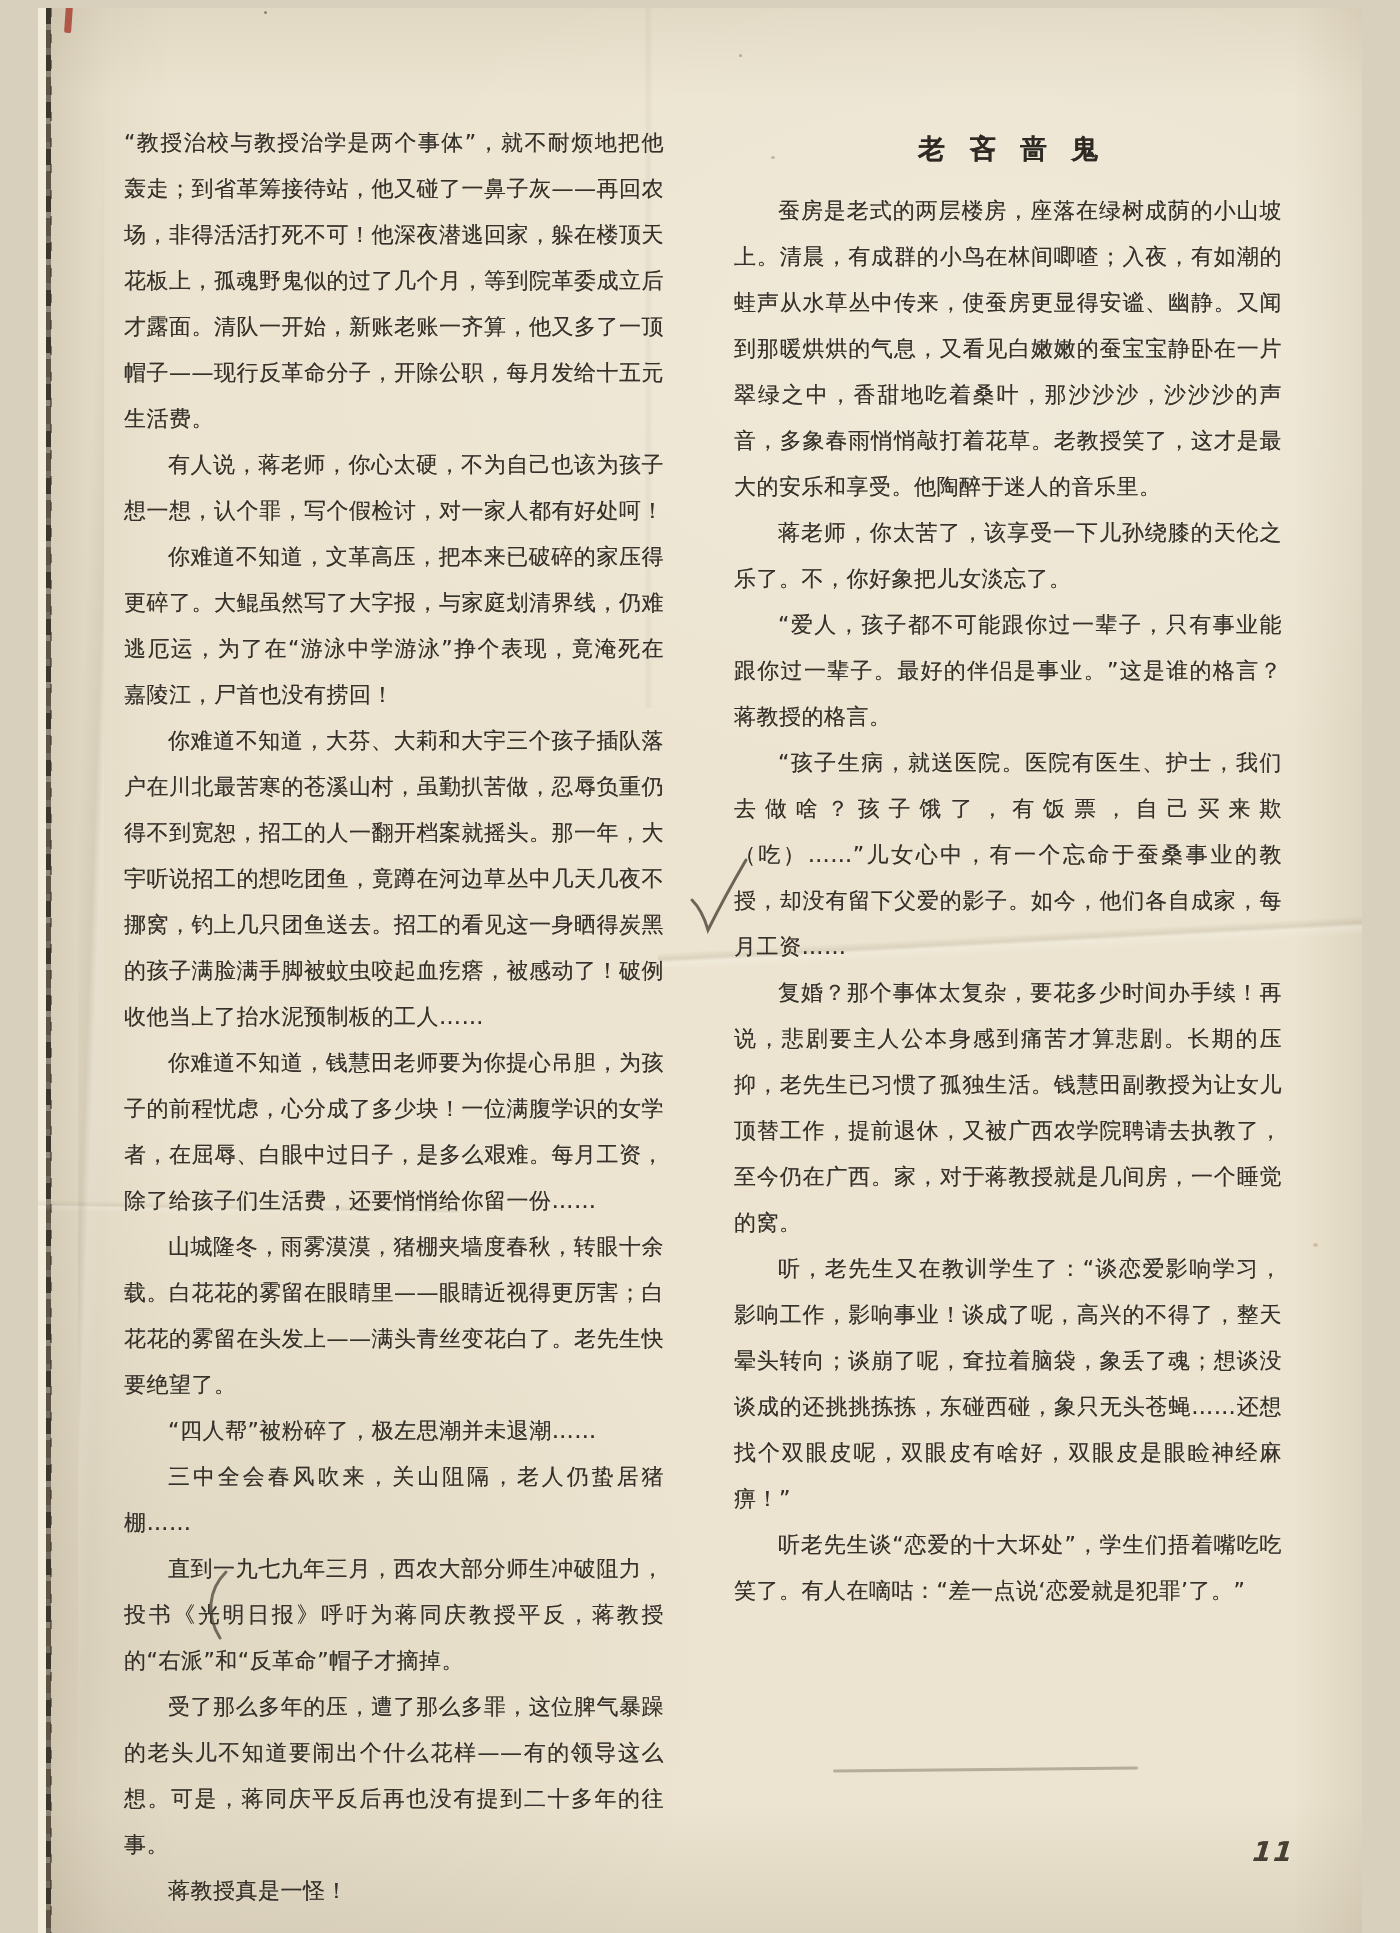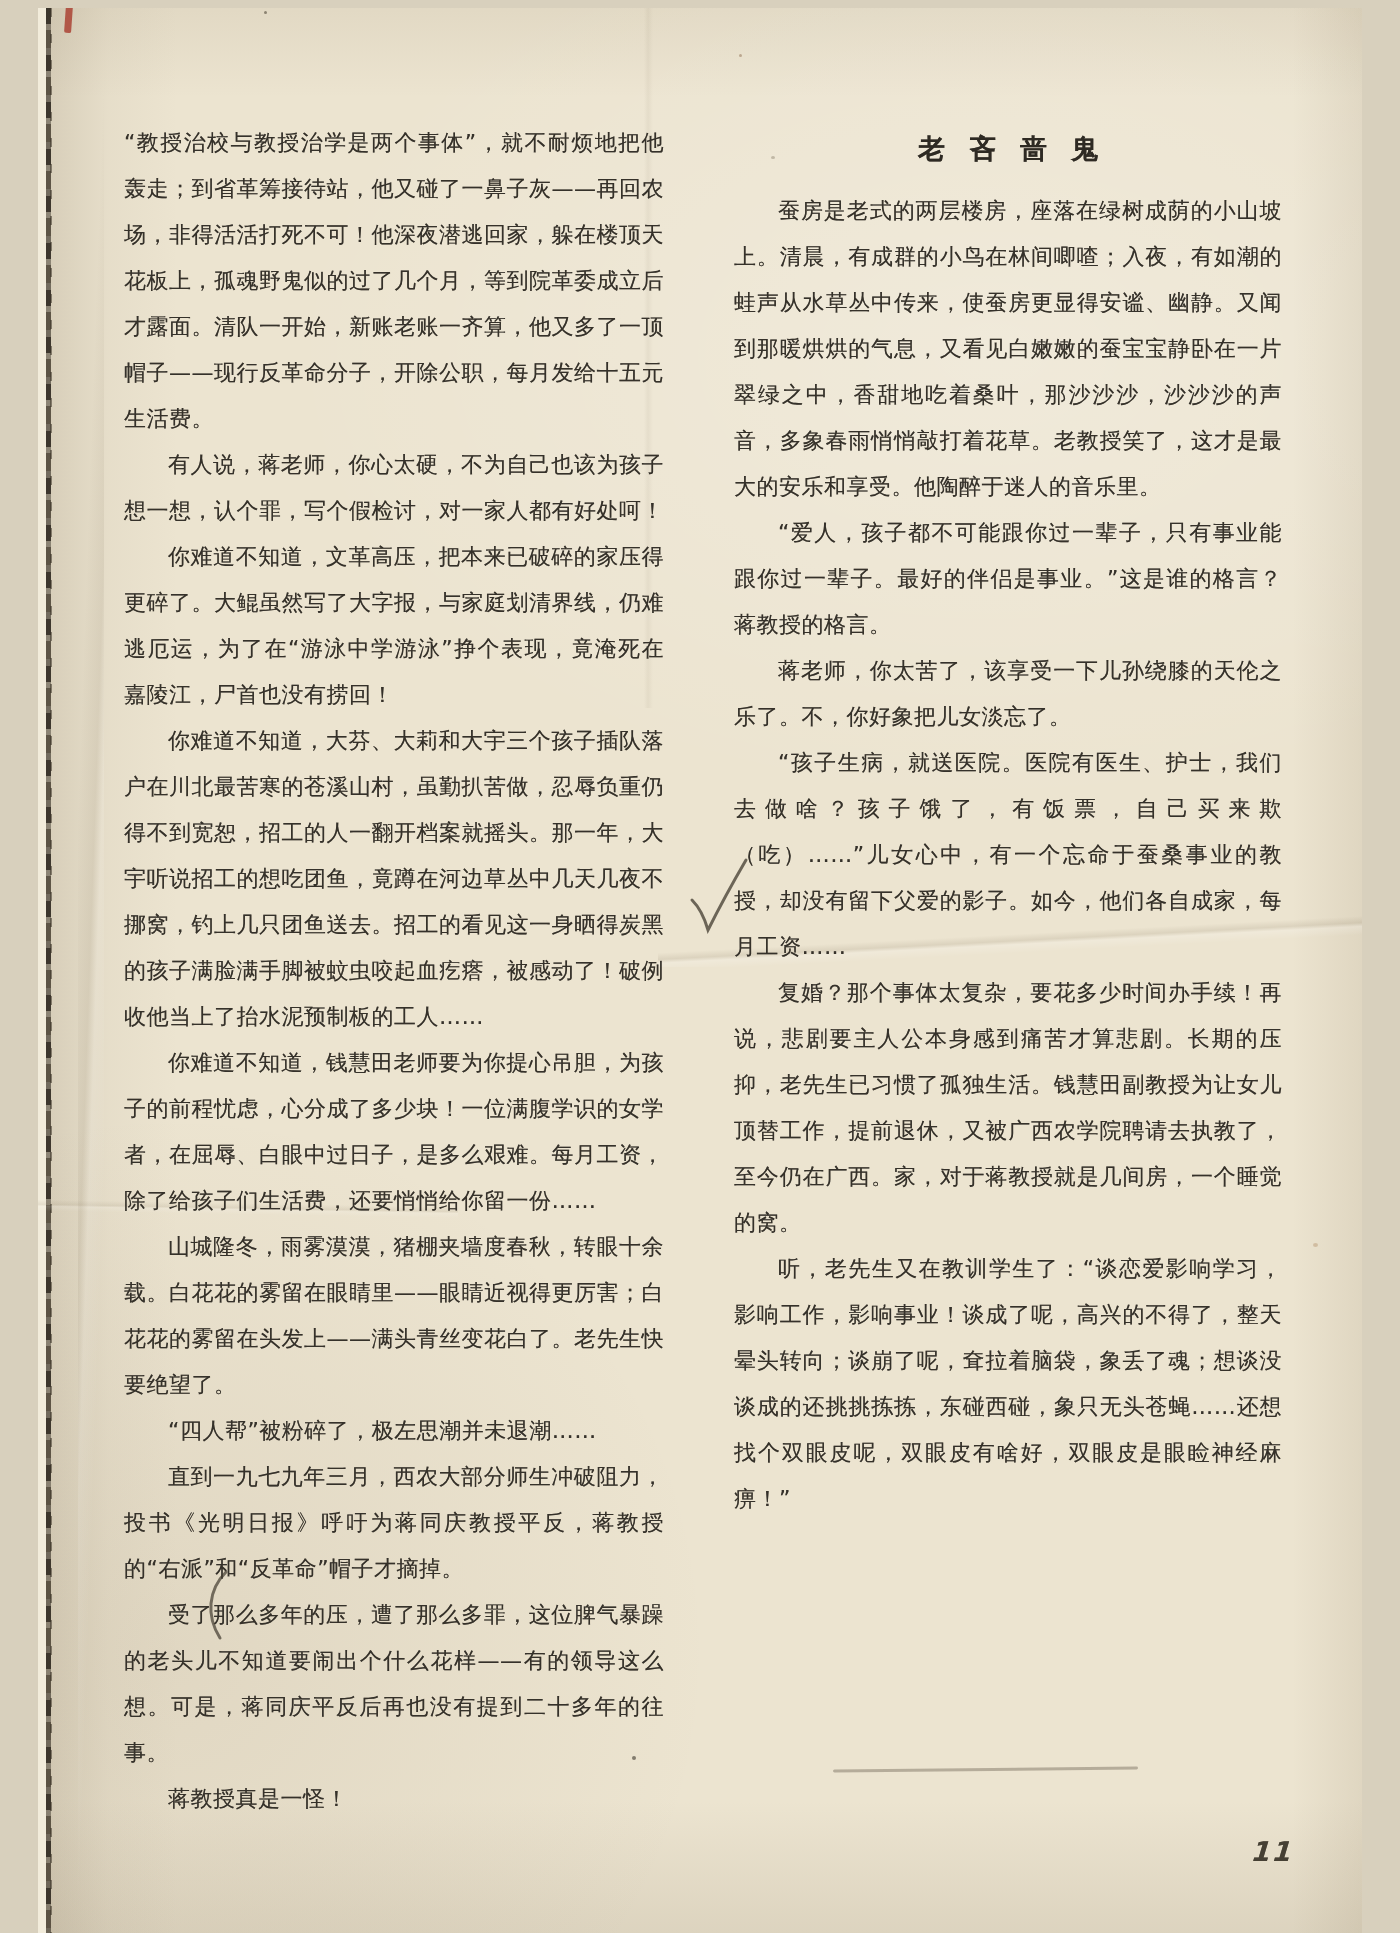--- a/index.html
+++ b/index.html
@@ -97,34 +97,36 @@
   <div class="speck s4"></div>
 
   <div class="col col-left">
       <p class="para no-indent">“教授治校与教授治学是两个事体”，就不耐烦地把他轰走；到省革筹接待站，他又碰了一鼻子灰——再回农场，非得活活打死不可！他深夜潜逃回家，躲在楼顶天花板上，孤魂野鬼似的过了几个月，等到院革委成立后才露面。清队一开始，新账老账一齐算，他又多了一顶帽子——现行反革命分子，开除公职，每月发给十五元生活费。</p>
       <p class="para">有人说，蒋老师，你心太硬，不为自己也该为孩子想一想，认个罪，写个假检讨，对一家人都有好处呵！</p>
       <p class="para">你难道不知道，文革高压，把本来已破碎的家压得更碎了。大鲲虽然写了大字报，与家庭划清界线，仍难逃厄运，为了在“游泳中学游泳”挣个表现，竟淹死在嘉陵江，尸首也没有捞回！</p>
       <p class="para">你难道不知道，大芬、大莉和大宇三个孩子插队落户在川北最苦寒的苍溪山村，虽勤扒苦做，忍辱负重仍得不到宽恕，招工的人一翻开档案就摇头。那一年，大宇听说招工的想吃团鱼，竟蹲在河边草丛中几天几夜不挪窝，钓上几只团鱼送去。招工的看见这一身晒得炭黑的孩子满脸满手脚被蚊虫咬起血疙瘩，被感动了！破例收他当上了抬水泥预制板的工人……</p>
       <p class="para">你难道不知道，钱慧田老师要为你提心吊胆，为孩子的前程忧虑，心分成了多少块！一位满腹学识的女学者，在屈辱、白眼中过日子，是多么艰难。每月工资，除了给孩子们生活费，还要悄悄给你留一份……</p>
       <p class="para">山城隆冬，雨雾漠漠，猪棚夹墙度春秋，转眼十余载。白花花的雾留在眼睛里——眼睛近视得更厉害；白花花的雾留在头发上——满头青丝变花白了。老先生快要绝望了。</p>
       <p class="para">“四人帮”被粉碎了，极左思潮并未退潮……</p>
+      <p class="para">三中全会春风吹来，关山阻隔，老人仍蛰居猪棚……</p>
       <p class="para">直到一九七九年三月，西农大部分师生冲破阻力，投书《光明日报》呼吁为蒋同庆教授平反，蒋教授的“右派”和“反革命”帽子才摘掉。</p>
       <p class="para">受了那么多年的压，遭了那么多罪，这位脾气暴躁的老头儿不知道要闹出个什么花样——有的领导这么想。可是，蒋同庆平反后再也没有提到二十多年的往事。</p>
       <p class="para">蒋教授真是一怪！</p>
     </div>
 
   <div class="col col-right">
     <h2 class="article-title">老吝啬鬼</h2>
     <div>
         <p class="para">蚕房是老式的两层楼房，座落在绿树成荫的小山坡上。清晨，有成群的小鸟在林间唧喳；入夜，有如潮的蛙声从水草丛中传来，使蚕房更显得安谧、幽静。又闻到那暖烘烘的气息，又看见白嫩嫩的蚕宝宝静卧在一片翠绿之中，香甜地吃着桑叶，那沙沙沙，沙沙沙的声音，多象春雨悄悄敲打着花草。老教授笑了，这才是最大的安乐和享受。他陶醉于迷人的音乐里。</p>
+        <p class="para">蒋老师，你太苦了，该享受一下儿孙绕膝的天伦之乐了。不，你好象把儿女淡忘了。</p>
         <p class="para">“爱人，孩子都不可能跟你过一辈子，只有事业能跟你过一辈子。最好的伴侣是事业。”这是谁的格言？蒋教授的格言。</p>
-        <p class="para">蒋老师，你太苦了，该享受一下儿孙绕膝的天伦之乐了。不，你好象把儿女淡忘了。</p>
         <p class="para">“孩子生病，就送医院。医院有医生、护士，我们去做啥？孩子饿了，有饭票，自己买来欺（吃）……”儿女心中，有一个忘命于蚕桑事业的教授，却没有留下父爱的影子。如今，他们各自成家，每月工资……</p>
         <p class="para">复婚？那个事体太复杂，要花多少时间办手续！再说，悲剧要主人公本身感到痛苦才算悲剧。长期的压抑，老先生已习惯了孤独生活。钱慧田副教授为让女儿顶替工作，提前退休，又被广西农学院聘请去执教了，至今仍在广西。家，对于蒋教授就是几间房，一个睡觉的窝。</p>
         <p class="para">听，老先生又在教训学生了：“谈恋爱影响学习，影响工作，影响事业！谈成了呢，高兴的不得了，整天晕头转向；谈崩了呢，耷拉着脑袋，象丢了魂；想谈没谈成的还挑挑拣拣，东碰西碰，象只无头苍蝇……还想找个双眼皮呢，双眼皮有啥好，双眼皮是眼睑神经麻痹！”</p>
+        <p class="para">听老先生谈“恋爱的十大坏处”，学生们捂着嘴吃吃笑了。有人在嘀咕：“差一点说‘恋爱就是犯罪’了。”</p>
       </div>
   </div>
 
   <div class="anno" style="left:642px; top:846px; width:74px; height:84px;">
     <svg width="74" height="84" viewBox="0 0 74 84">
       <path d="M66,6 C52,30 38,56 28,76 C24,62 18,52 12,46" fill="none" stroke="rgba(66,59,47,0.75)" stroke-width="3" stroke-linecap="round"></path>
     </svg>
   </div>
 
   <div class="anno" style="left:160px; top:1560px; width:34px; height:74px;">

